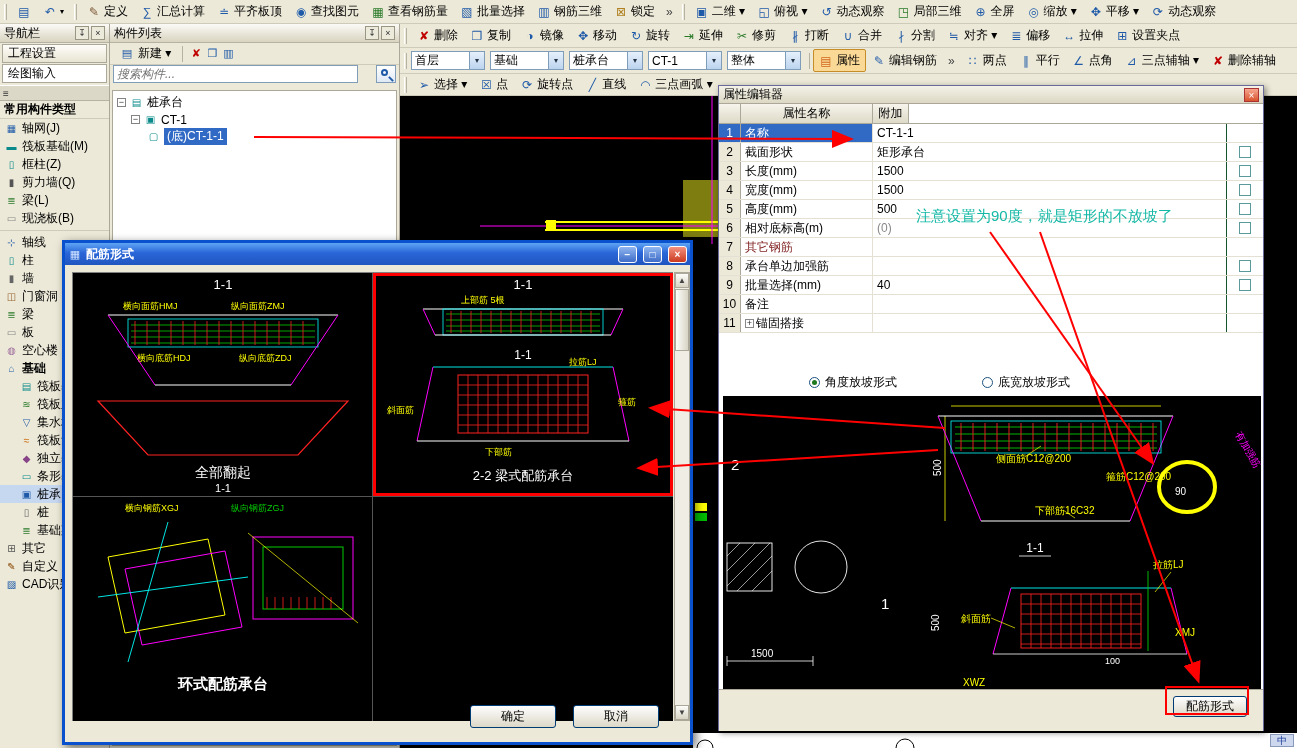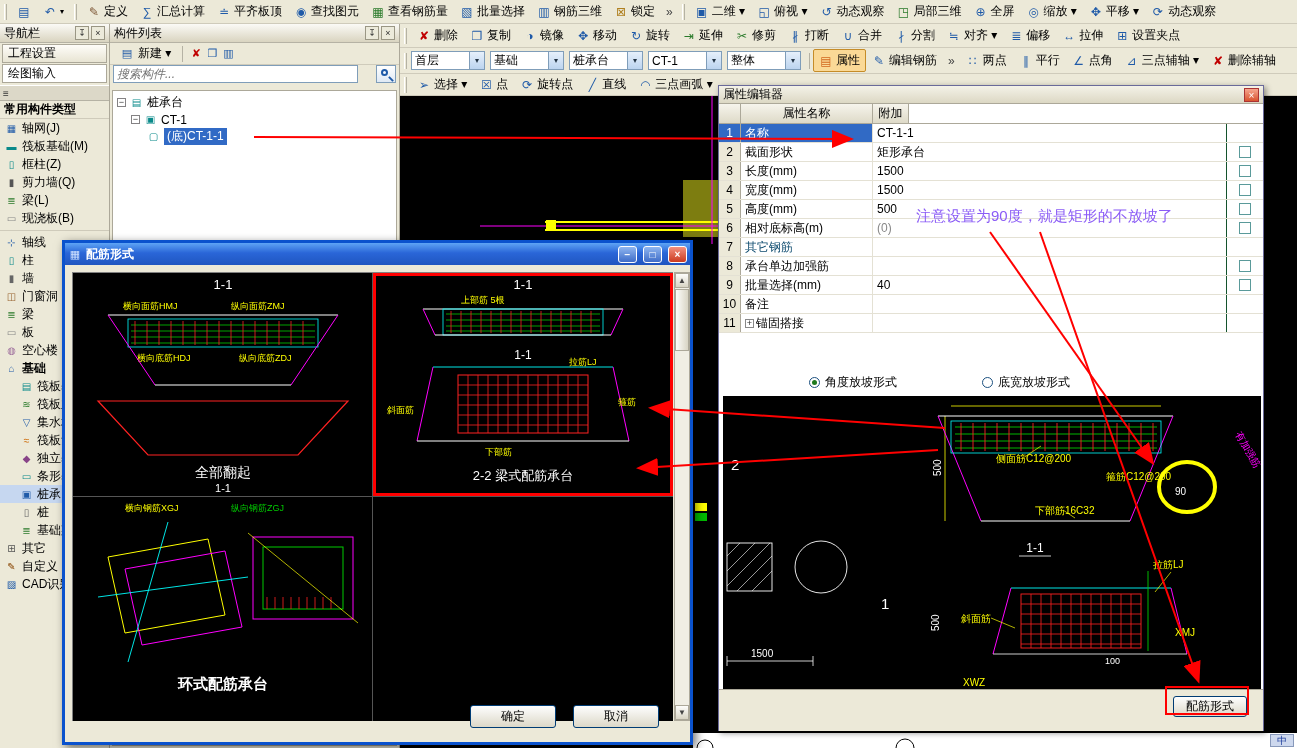--- a/index.html
+++ b/index.html
@@ -65,21 +65,21 @@
 .c-no{width:22px;flex:0 0 22px}
 .c-name{width:132px;flex:0 0 132px}
 .c-val{flex:1}
 .c-att{width:36px;flex:0 0 36px}
 .prow{display:flex;height:19px;font-size:12px;border-bottom:1px solid #e4e1d4}
 .prow>.c-no{display:flex;align-items:center;justify-content:center;background:#ece9d8;border-right:1px solid #aca899}
 .prow>.c-name{display:flex;align-items:center;padding-left:4px;border-right:1px solid #e4e1d4;gap:2px}
 .prow>.c-val{display:flex;align-items:center;padding-left:4px;border-right:1px solid #14532d}
 .prow>.c-att{display:flex;align-items:center;justify-content:center}
 .prow.selected>.c-no,.prow.selected>.c-name{background:#316ac5;color:#fff}
-.c-name.link{color:#0c4a6e}
+.c-name.link{color:#7f1d1d}
 .c-val.muted{color:#888}
 .cbx{width:12px;height:12px;border:1px solid #5a9a9a;background:#fff;display:none}
 .cbx.cb{display:block}
 .expb2{display:none;width:9px;height:9px;border:1px solid #888;font-size:9px;line-height:7px;text-align:center;color:#333}
 .expb2.expand{display:inline-block}
 .pd-radios{position:absolute;left:0;top:286px;width:100%;height:20px;display:flex;align-items:center;font-size:12px;gap:5px;padding-left:90px;background:#fff}
 .radio{width:11px;height:11px;border:1px solid #1c5180;border-radius:50%;background:#fff;position:relative;flex:0 0 11px}
 .radio.on::after{content:"";position:absolute;left:2px;top:2px;width:5px;height:5px;border-radius:50%;background:#1e7a1e}
 .rgap{margin-left:80px}
 .pd-preview{position:absolute;left:4px;top:310px;width:538px;height:293px;background:#000}
@@ -101,21 +101,21 @@
 .cell.br{left:300px;top:224px}
 .cell.sel{box-shadow:inset 0 0 0 3px #f00}
 .rd-scroll{position:absolute;left:609px;top:29px;width:16px;height:449px;background:#f0eee4;border:1px solid #aca899}
 .sarr{position:absolute;left:0;width:14px;height:15px;background:linear-gradient(#fdfdfb,#d8d4c4);border:1px solid #aca899;font-size:8px;text-align:center;line-height:13px;color:#444}
 .sarr.up{top:0}.sarr.dn{bottom:0}
 .sthumb{position:absolute;left:0;top:16px;width:14px;height:62px;background:linear-gradient(90deg,#fdfdfb,#d8d4c4);border:1px solid #aca899}
 .rd-ok{position:absolute;left:405px;top:462px;width:86px;height:23px}
 .rd-cancel{position:absolute;left:508px;top:462px;width:86px;height:23px}
 
 #ann{position:absolute;left:0;top:0;z-index:90;pointer-events:none}
-#note{position:absolute;left:916px;top:207px;color:#8b5cf6;font-size:15px;white-space:nowrap;z-index:95;pointer-events:none}
+#note{position:absolute;left:916px;top:207px;color:#14b8a6;font-size:15px;white-space:nowrap;z-index:95;pointer-events:none}
 #ime{position:absolute;left:1270px;top:734px;width:24px;height:13px;background:#cdd8ee;border:1px solid #8899bb;color:#1a3a9a;font-size:10px;line-height:11px;text-align:center;z-index:95}
 svg text{font-family:"Liberation Sans","DejaVu Sans",sans-serif}
 </style>
 </head>
 <body>
 
 <div class="screen">
 
   <div id="canvas">
     <svg width="897" height="652">

